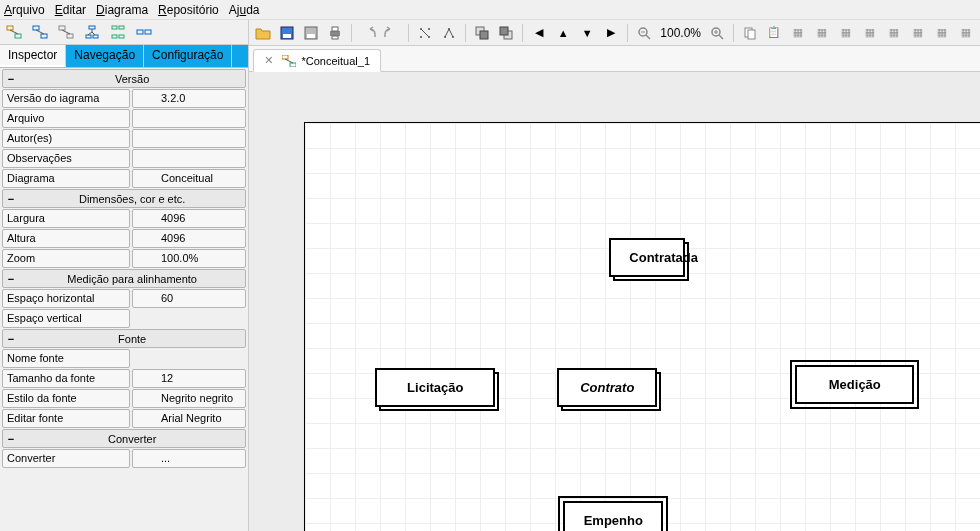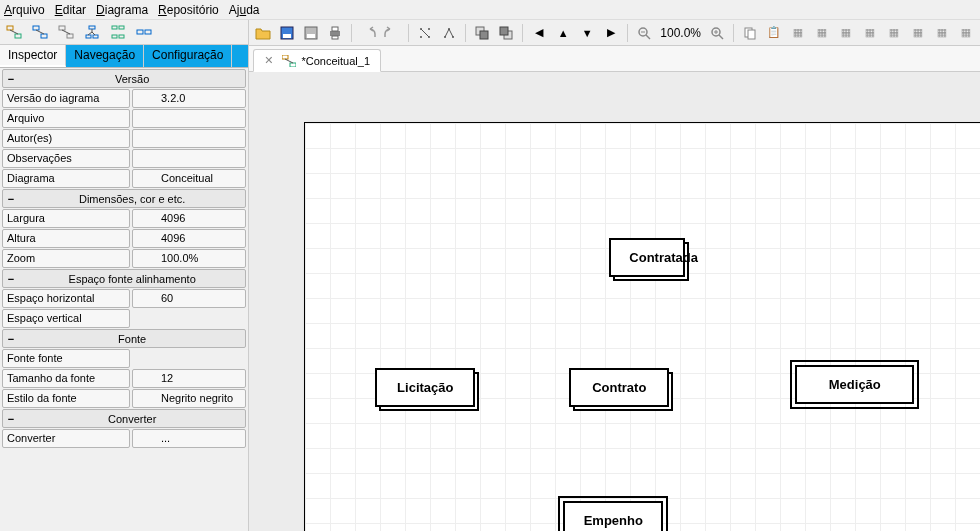--- a/index.html
+++ b/index.html
@@ -149,44 +149,48 @@
           <div class="k">Altura</div>
           <div class="v">4096</div>
         </div>
       <div class="prop-row">
           <div class="k">Zoom</div>
           <div class="v">100.0%</div>
         </div>
 
       <div class="section-header">
           <span class="toggle">−</span>
-          <span class="title">Espaço fonte alinhamento</span>
+          <span class="title">Medição para alinhamento</span>
         </div>
       <div class="prop-row">
           <div class="k">Espaço horizontal</div>
           <div class="v">60</div>
         </div>
       <div class="prop-row">
           <div class="k">Espaço vertical</div>
         </div>
 
       <div class="section-header">
           <span class="toggle">−</span>
           <span class="title">Fonte</span>
         </div>
       <div class="prop-row">
-          <div class="k">Fonte fonte</div>
+          <div class="k">Nome fonte</div>
         </div>
       <div class="prop-row">
           <div class="k">Tamanho da fonte</div>
           <div class="v">12</div>
         </div>
       <div class="prop-row">
           <div class="k">Estilo da fonte</div>
           <div class="v">Negrito negrito</div>
+        </div>
+      <div class="prop-row">
+          <div class="k">Editar fonte</div>
+          <div class="v">Arial Negrito</div>
         </div>
 
       <div class="section-header">
           <span class="toggle">−</span>
           <span class="title">Converter</span>
         </div>
       <div class="prop-row">
           <div class="k">Converter</div>
           <div class="v">...</div>
         </div>
@@ -311,20 +315,20 @@
               <line x1="3" y1="4" x2="11" y2="8" stroke="#555"></line>
             </svg>
           </span>
         <span>*Conceitual_1</span>
       </div>
     </div>
 
     <div class="canvas-wrap">
       <div class="canvas-page">
         <div class="entity strong" style="left:260px; top:115px; width:76px;margin-left:44px;">Contratada</div>
-        <div class="entity strong" style="left:70px; top:245px; width:100px;">Licitação</div>
-        <div class="entity strong" style="left:264px; top:245px; width:100px;">Contrato</div>
+        <div class="entity strong" style="left:70px; top:245px; width:120px;">Licitação</div>
+        <div class="entity strong" style="left:252px; top:245px; width:100px;font-style:italic;">Contrato</div>
         <div class="entity double" style="left:490px; top:242px; width:119px;">Medição</div>
         <div class="entity double" style="left:258px; top:378px; width:100px;">Empenho</div>
       </div>
     </div>
   </div>
 </div>
 
 </body></html>

